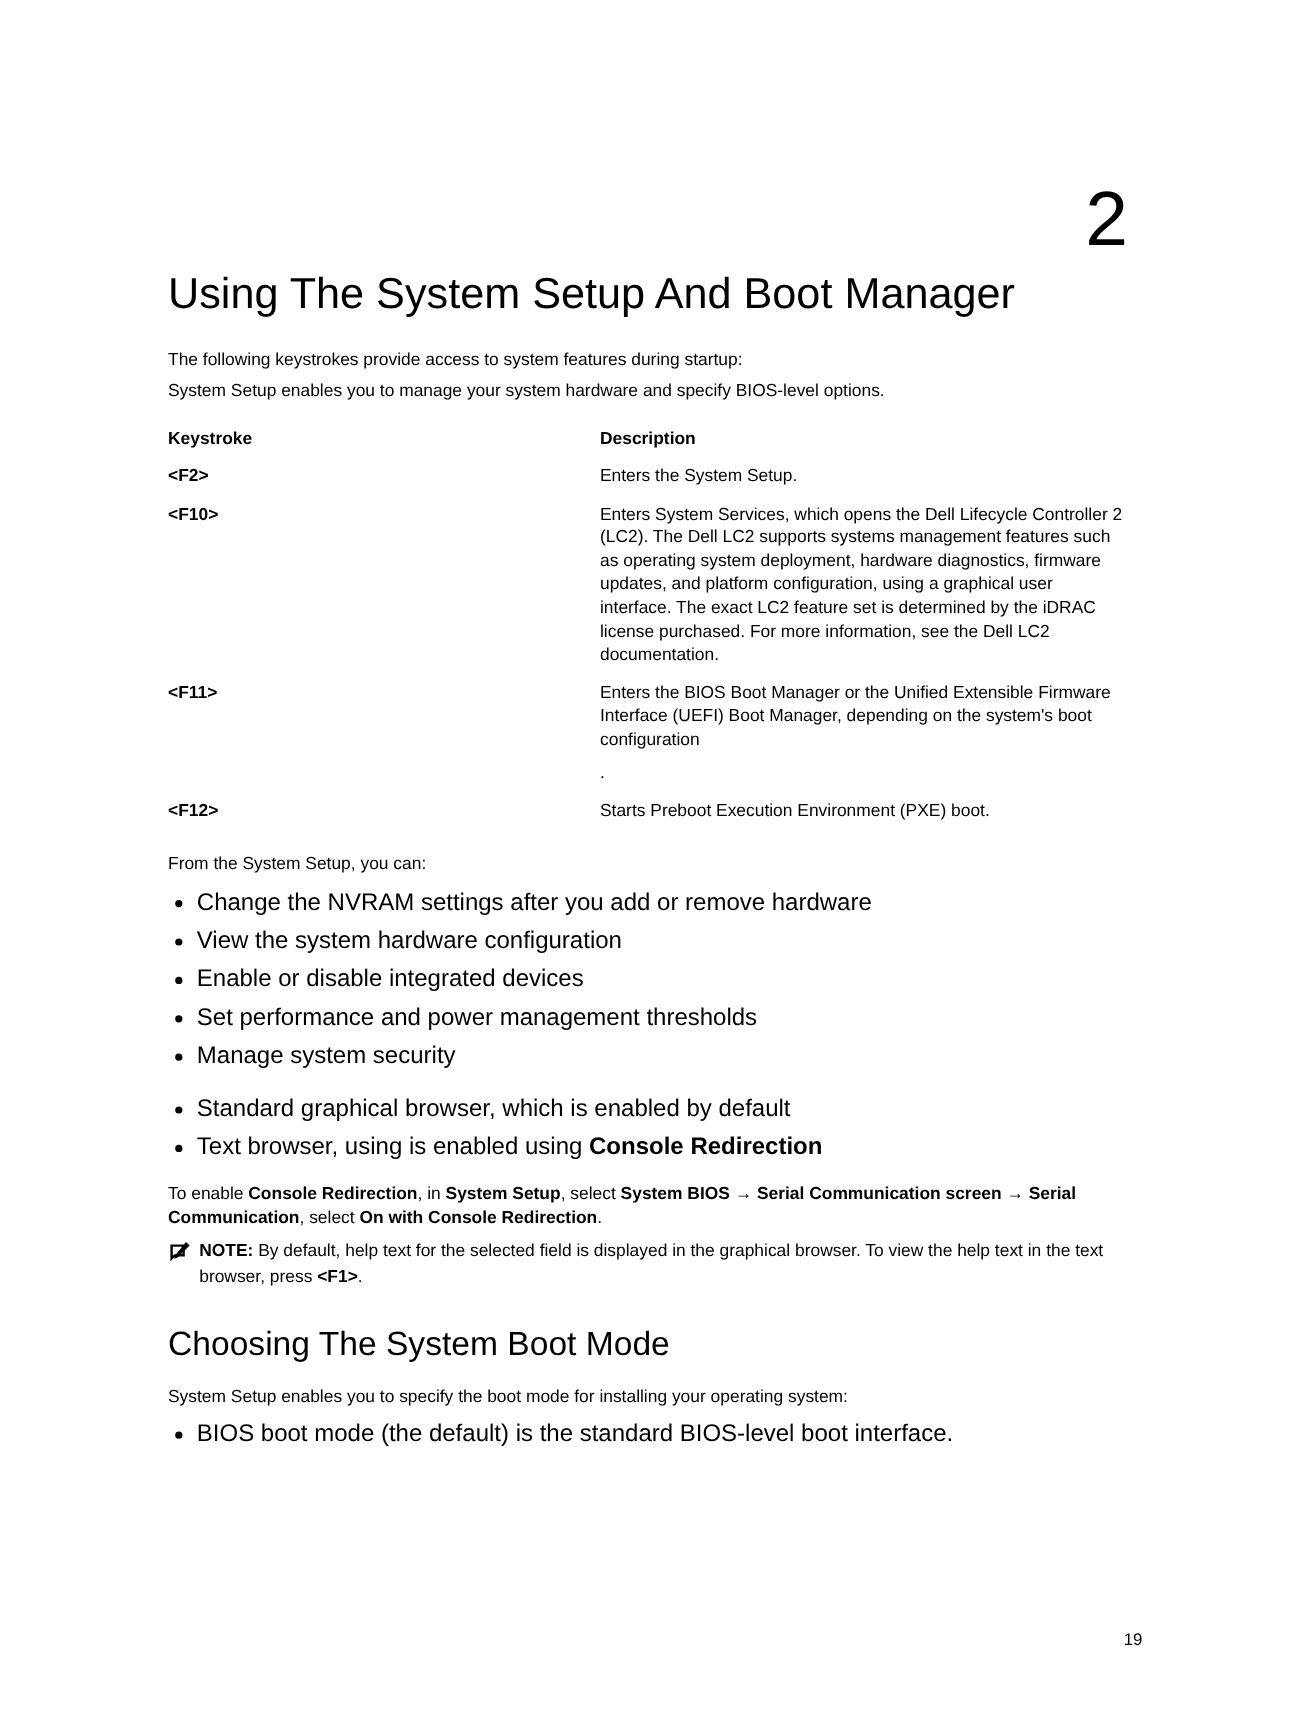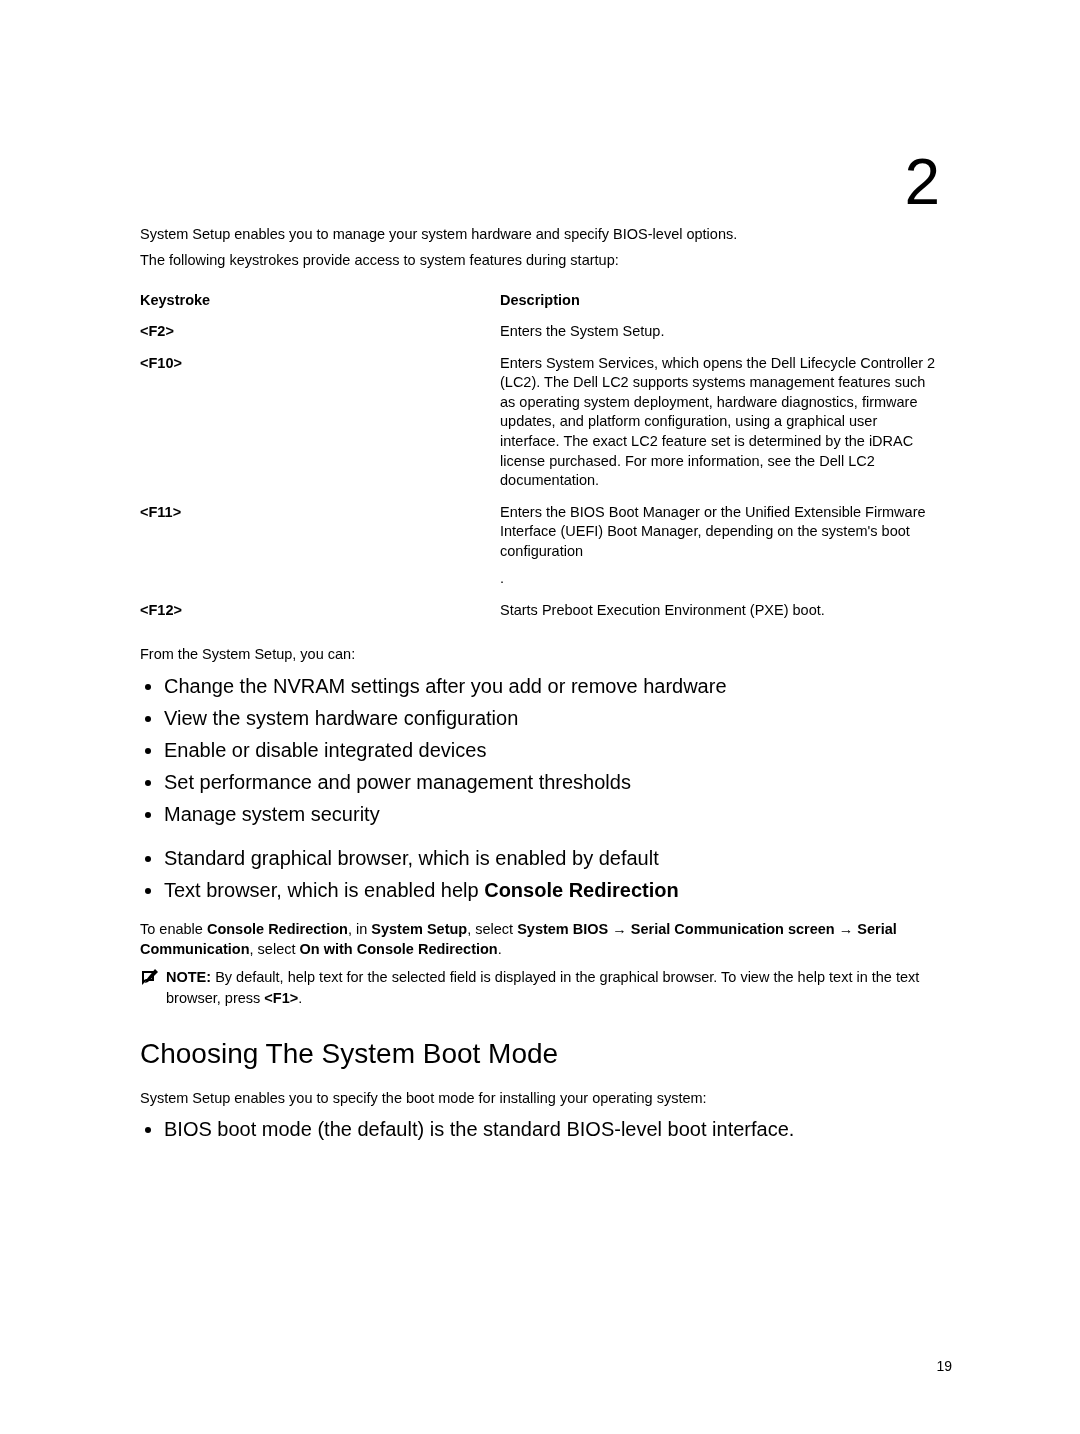--- a/index.html
+++ b/index.html
@@ -100,23 +100,24 @@
       right: 128px;
       font-size: 14px;
     }
     .gap { height: 8px; }
   </style>
 </head>
 <body>
 
 <div class="page">
   <div class="chapter-number">2</div>
+  <h1>Using The System Setup And Boot Manager</h1>
 
+  <p>The following keystrokes provide access to system features during startup:</p>
   <p>System Setup enables you to manage your system hardware and specify BIOS-level options.</p>
-  <p>The following keystrokes provide access to system features during startup:</p>
 
   <div class="table">
     <div class="row header-row">
       <div class="cell left">Keystroke</div>
       <div class="cell right">Description</div>
     </div>
     <div class="row">
       <div class="cell left">&lt;F2&gt;</div>
       <div class="cell right">Enters the System Setup.</div>
     </div>
@@ -138,21 +139,21 @@
   <ul>
     <li>Change the NVRAM settings after you add or remove hardware</li>
     <li>View the system hardware configuration</li>
     <li>Enable or disable integrated devices</li>
     <li>Set performance and power management thresholds</li>
     <li>Manage system security</li>
   </ul>
 
   <ul>
     <li>Standard graphical browser, which is enabled by default</li>
-    <li><span>Text browser, which is enabled help </span><span class="bold">Console Redirection</span></li>
+    <li><span>Text browser, using is enabled using </span><span class="bold">Console Redirection</span></li>
   </ul>
 
   <p>
     <span>To enable </span><span class="bold">Console Redirection</span><span>, in </span><span class="bold">System Setup</span><span>, select </span><span class="bold">System BIOS</span><span> → </span><span class="bold">Serial Communication screen</span><span> → </span><span class="bold">Serial Communication</span><span>, select </span><span class="bold">On with Console Redirection</span><span>.</span>
   </p>
 
   <div class="note-block">
     <svg class="note-icon" viewBox="0 0 20 20">
       <path d="M2 4 L14 4 L14 14 L6 14 L2 18 Z M4 6 L4 13 L6 12 L12 12 L12 6 Z M5 7 L11 9 M5 9 L11 7" fill="#000"></path>
       <path d="M15 2 L18 5 L8 15 L5 16 L6 13 Z" fill="#000"></path>

